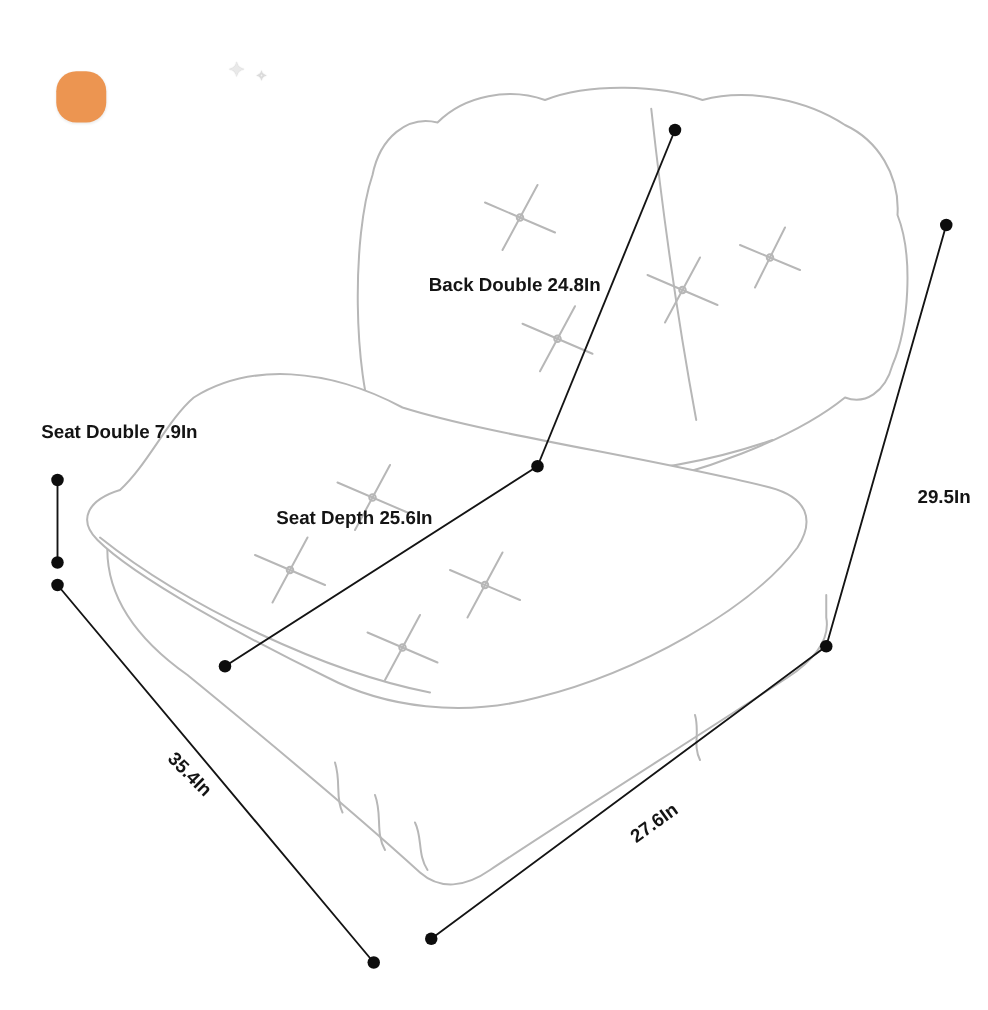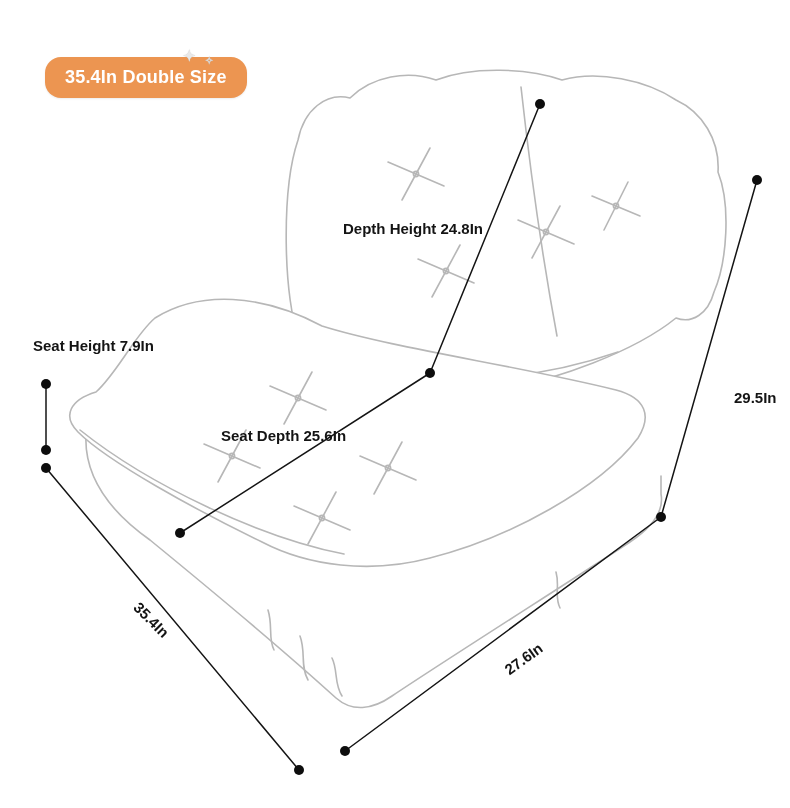--- a/index.html
+++ b/index.html
@@ -97,30 +97,29 @@
       <circle cx="180" cy="533" r="5"></circle>
       <circle cx="46" cy="384" r="5"></circle>
       <circle cx="46" cy="450" r="5"></circle>
       <circle cx="46" cy="468" r="5"></circle>
       <circle cx="299" cy="770" r="5"></circle>
       <circle cx="345" cy="751" r="5"></circle>
     </g>
   </svg>
 
   <div class="badge">
-    <span>35.4In Double Size</span>
     <span class="sparkle s1">✦</span>
     <span class="sparkle s2">✧</span>
   </div>
 
-  <div class="dim-label" style="left:343px;top:221px;">Depth Height 24.8In</div>
+  <div class="dim-label" style="left:343px;top:221px;">Back Double 24.8In</div>
 
-  <div class="dim-label" style="left:33px;top:338px;">Seat Height 7.9In</div>
+  <div class="dim-label" style="left:33px;top:338px;">Seat Double 7.9In</div>
 
-  <div class="dim-label" style="left:221px;top:428px;">Seat Depth 25.6In</div>
+  <div class="dim-label" style="left:221px;top:407px;">Seat Depth 25.6In</div>
 
   <div class="dim-label" style="left:734px;top:390px;">29.5In</div>
 
   <div class="dim-label rot-w">35.4In</div>
 
   <div class="dim-label rot-d">27.6In</div>
 
 </div>
 
 </body></html>

